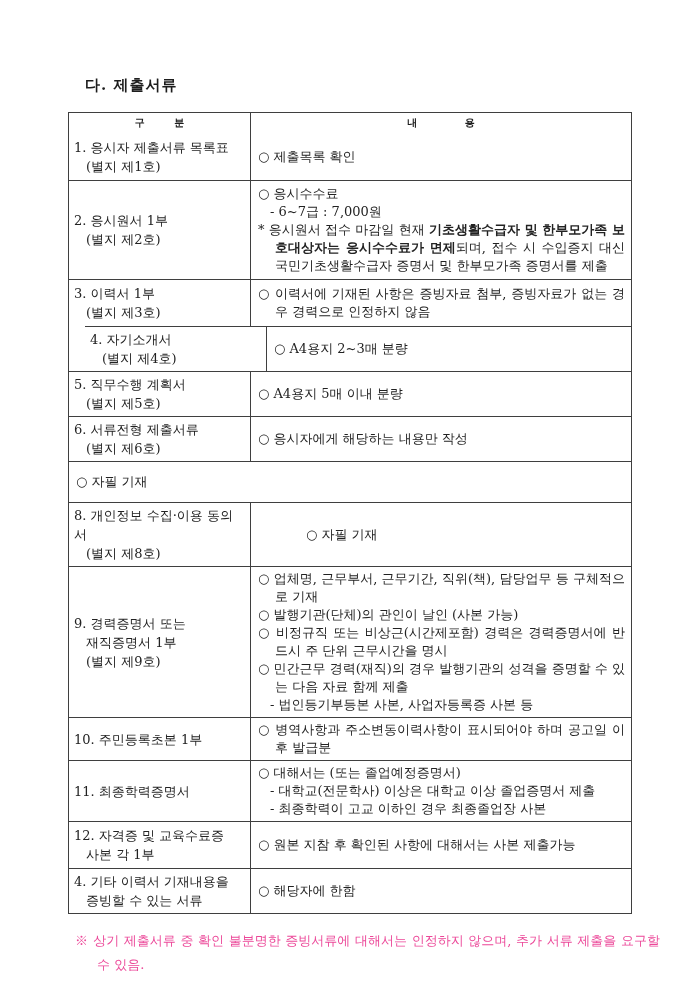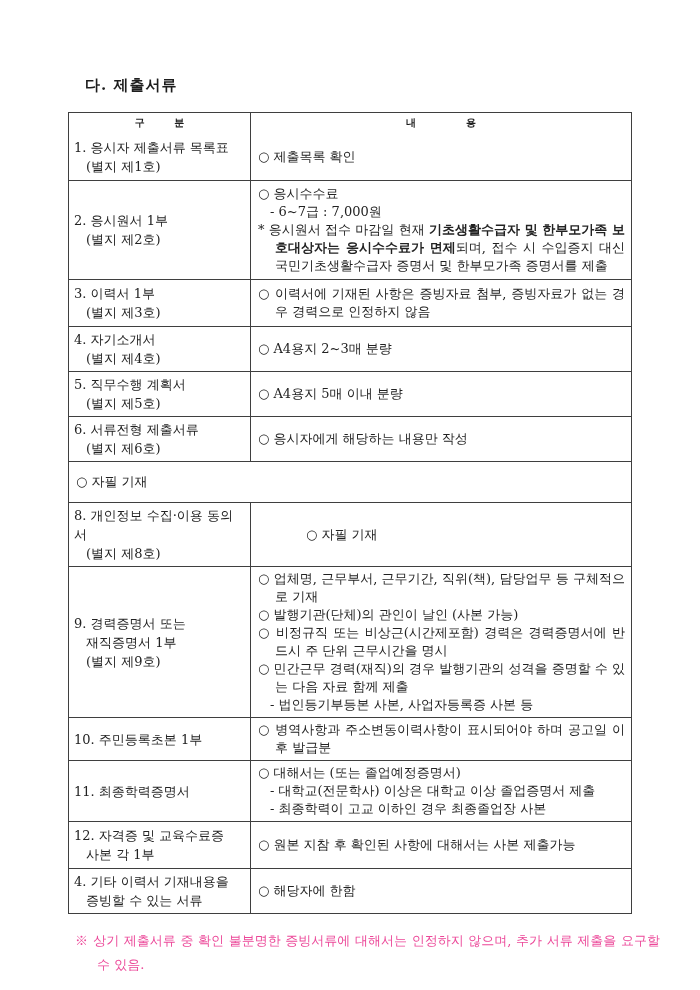--- a/index.html
+++ b/index.html
@@ -28,34 +28,34 @@
     display:flex;flex-direction:column;justify-content:center;
   }
   .td-content{
     flex:1 1 auto;
     padding:3px 6px 3px 7px;
     display:flex;flex-direction:column;justify-content:center;
   }
   .thead .td{display:flex;align-items:center;justify-content:center;
     font-weight:bold;font-size:10px;color:#1d1d1d;min-height:20px;padding:1px 0;}
   .th-cat{word-spacing:26px;}
-  .th-content{word-spacing:44px;font-family:Liberation Mono, monospace;}
+  .th-content{word-spacing:44px;}
   .cat-line{line-height:19px;text-align:left;}
   .cat-line:not(:first-child){padding-left:12px;}
   .content-line{
     line-height:18px;text-align:justify;
     padding-left:17px;text-indent:-17px;
   }
   .content-line.lvl1{margin-left:12px;}
   .b{font-weight:bold;}
   
   .tbody-row:nth-child(1) {min-height:47px;}
   .tbody-row:nth-child(2) {min-height:98px;}
   .tbody-row:nth-child(3) {min-height:46px;}
-  .tbody-row:nth-child(4) {min-height:41px;}
+  .tbody-row:nth-child(4) {min-height:41px;margin-left:16px;}
   .tbody-row:nth-child(5) {min-height:42px;}
   .tbody-row:nth-child(6) {min-height:41px;}
   .tbody-row:nth-child(7) {min-height:40px;}
   .tbody-row:nth-child(8) {min-height:35px;gap:48px;}
   .tbody-row:nth-child(9) {min-height:149px;}
   .tbody-row:nth-child(10){min-height:39px;}
   .tbody-row:nth-child(11){min-height:54px;}
   .tbody-row:nth-child(12){min-height:46px;}
   .tbody-row:nth-child(13){min-height:41px;}
   .footnote{

